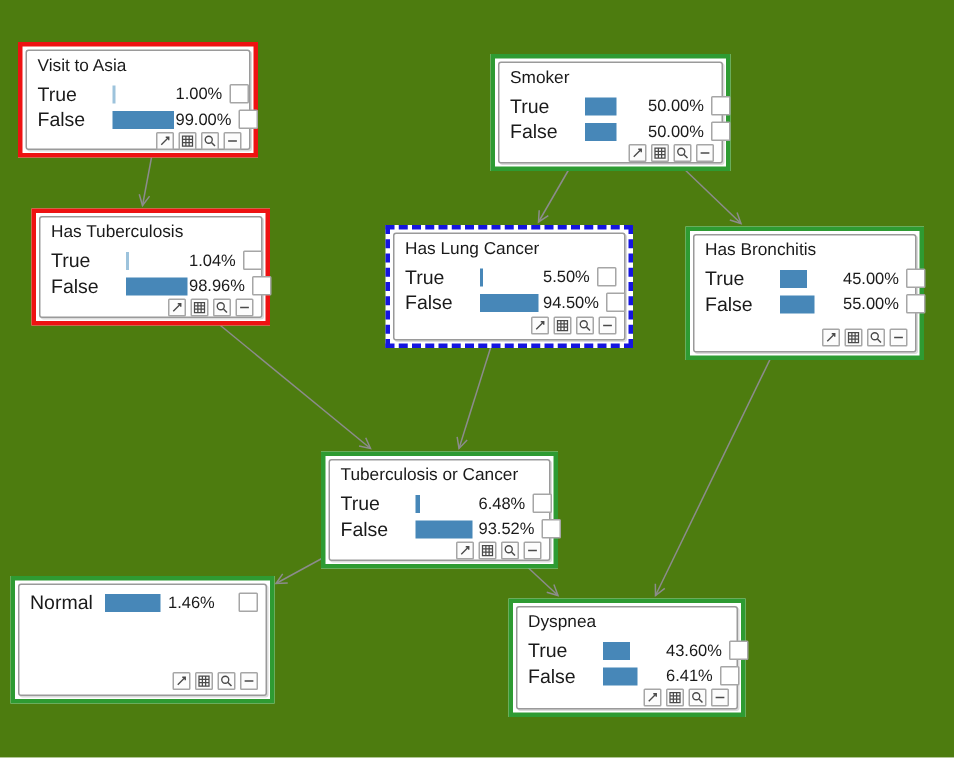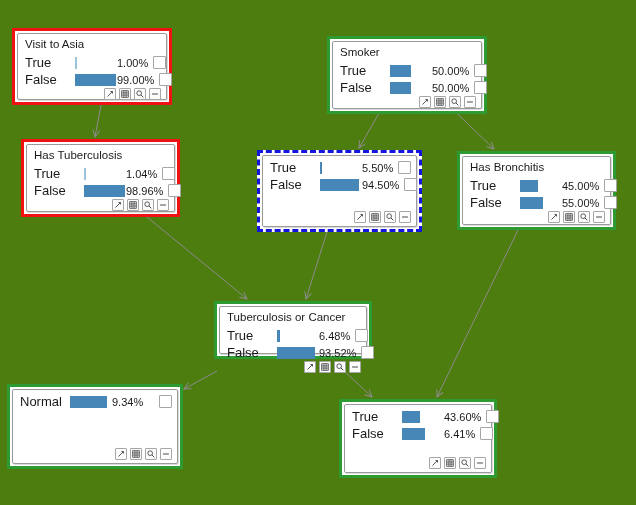--- a/index.html
+++ b/index.html
@@ -184,20 +184,21 @@
         <button class="iconbtn">
           <svg width="10" height="10" viewBox="0 0 12 12">
               <path d="M2.5,6 H9.5" stroke="#4a4a4a" stroke-width="1.2"></path>
             </svg>
         </button>
       </div>
     </div>
   </div>
     <div class="node blue" style="left: 257px; top: 150px; width: 165px; height: 82px;">
     <div class="card">
+      <div class="title">Has Lung Cancer</div>
       <div class="rows">
           <div class="row">
     <span class="label">True</span>
     <span class="bartrack">
       <span class="bar" style="width: 2.3px;"></span>
     </span>
     <span class="value">5.50%</span>
     <span class="checkbox"></span>
   </div>
           <div class="row">
@@ -227,21 +228,21 @@
             </svg>
         </button>
         <button class="iconbtn">
           <svg width="10" height="10" viewBox="0 0 12 12">
               <path d="M2.5,6 H9.5" stroke="#4a4a4a" stroke-width="1.2"></path>
             </svg>
         </button>
       </div>
     </div>
   </div>
-    <div class="node green" style="left: 457px; top: 151px; width: 159px; height: 79px; padding-left: 19px;">
+    <div class="node green" style="left: 457px; top: 151px; width: 159px; height: 89px; padding-left: 19px;">
     <div class="card">
       <div class="title">Has Bronchitis</div>
       <div class="rows">
           <div class="row">
     <span class="label">True</span>
     <span class="bartrack">
       <span class="bar" style="width: 18.4px;"></span>
     </span>
     <span class="value">45.00%</span>
     <span class="checkbox"></span>
@@ -273,21 +274,21 @@
             </svg>
         </button>
         <button class="iconbtn">
           <svg width="10" height="10" viewBox="0 0 12 12">
               <path d="M2.5,6 H9.5" stroke="#4a4a4a" stroke-width="1.2"></path>
             </svg>
         </button>
       </div>
     </div>
   </div>
-    <div class="node green" style="left: 214px; top: 301px; width: 158px; height: 58px; padding-left: 36px;">
+    <div class="node green" style="left: 214px; top: 301px; width: 158px; height: 78px; padding-left: 36px;">
     <div class="card">
       <div class="title">Tuberculosis or Cancer</div>
       <div class="rows">
           <div class="row">
     <span class="label">True</span>
     <span class="bartrack">
       <span class="bar" style="width: 2.7px;"></span>
     </span>
     <span class="value">6.48%</span>
     <span class="checkbox"></span>
@@ -327,21 +328,21 @@
     </div>
   </div>
     <div class="node green" style="left: 7px; top: 384px; width: 176px; height: 85px;">
     <div class="card">
       <div class="rows">
           <div class="row">
     <span class="label">Normal</span>
     <span class="bartrack">
       <span class="bar" style="width: 36.5px;"></span>
     </span>
-    <span class="value">9.34%</span>
+    <span class="value">1.46%</span>
     <span class="checkbox"></span>
   </div>
         </div>
       <div class="footer">
         <button class="iconbtn">
           <svg width="10" height="10" viewBox="0 0 12 12">
               <path d="M3,9 L9,3 M6.6,3 H9 V5.4" fill="none" stroke="#4a4a4a" stroke-width="1.1"></path>
             </svg>
         </button>
         <button class="iconbtn">
@@ -358,20 +359,21 @@
         <button class="iconbtn">
           <svg width="10" height="10" viewBox="0 0 12 12">
               <path d="M2.5,6 H9.5" stroke="#4a4a4a" stroke-width="1.2"></path>
             </svg>
         </button>
       </div>
     </div>
   </div>
     <div class="node green" style="left: 339px; top: 399px; width: 158px; height: 79px;">
     <div class="card">
+      <div class="title">Dyspnea</div>
       <div class="rows">
           <div class="row">
     <span class="label">True</span>
     <span class="bartrack">
       <span class="bar" style="width: 17.9px;"></span>
     </span>
     <span class="value">43.60%</span>
     <span class="checkbox"></span>
   </div>
           <div class="row">

